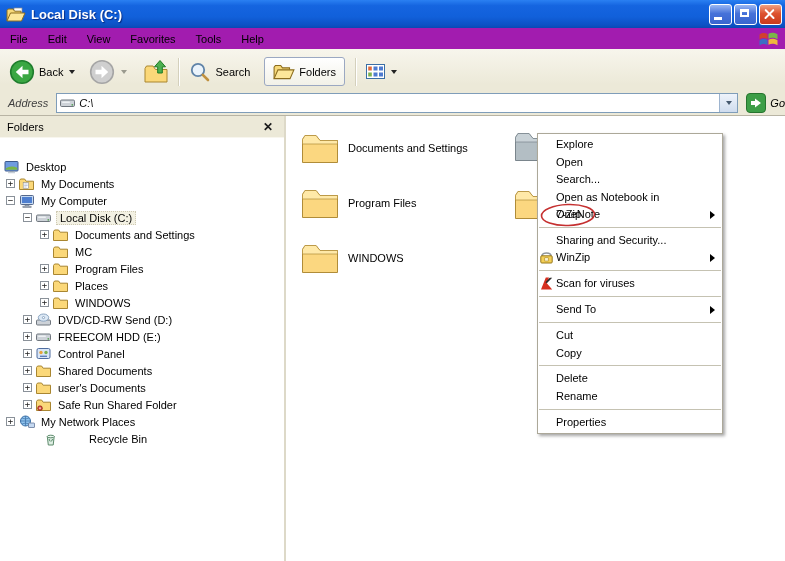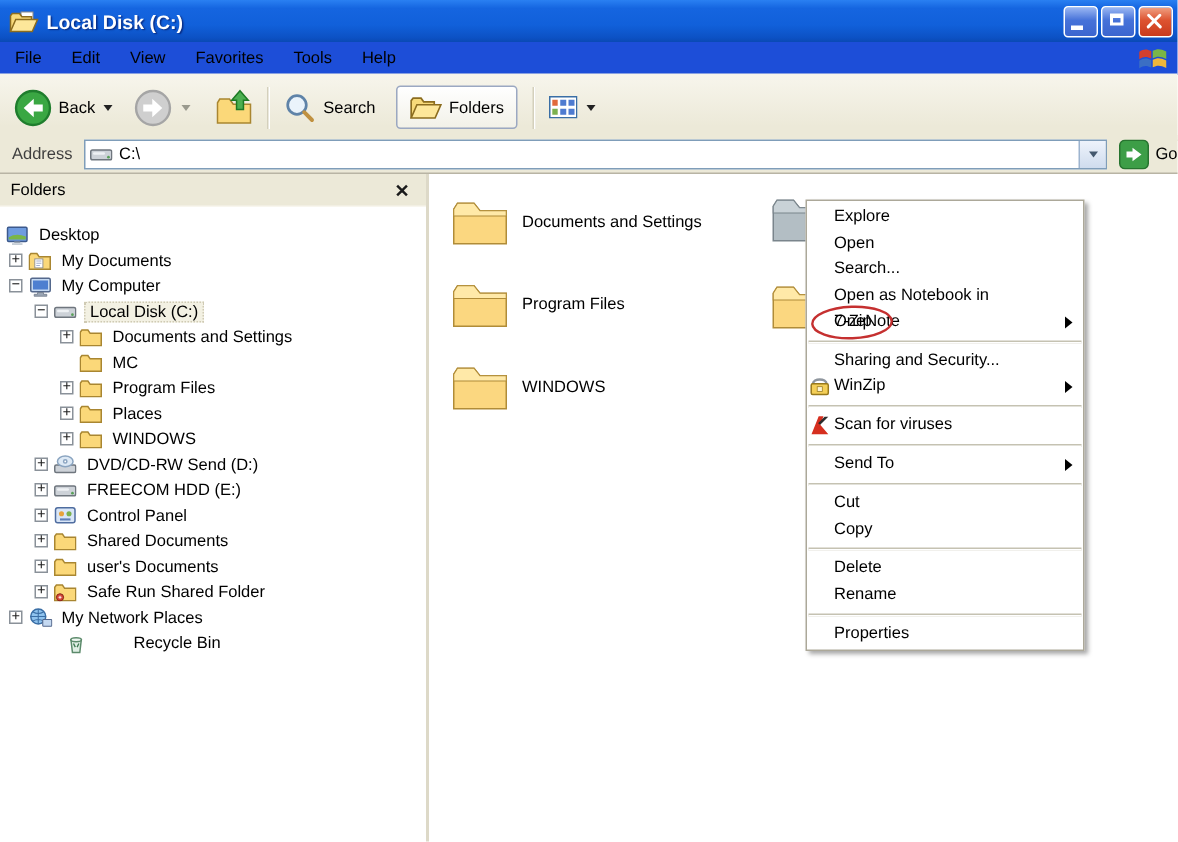--- a/index.html
+++ b/index.html
@@ -19,21 +19,21 @@
   .winbtns{position:absolute;right:3px;top:4px;display:flex;gap:2px;}
   .wbtn{width:21px;height:19px;border:1px solid #fff;border-radius:3px;position:relative;
     background:linear-gradient(180deg,#9ab7f3 0%,#4672d9 45%,#3a65cf 100%);}
   .wbtn.close{background:linear-gradient(180deg,#f0a082 0%,#dd5330 45%,#c93a1d 100%);}
   .wbtn.min::after{content:"";position:absolute;left:4px;bottom:4px;width:8px;height:3px;background:#fff;}
   .wbtn.max::after{content:"";position:absolute;left:5px;top:4px;width:9px;height:8px;border:2px solid #fff;border-top-width:3px;box-sizing:border-box;}
   .wbtn.close::before,.wbtn.close::after{content:"";position:absolute;left:3px;top:8px;width:13px;height:2.4px;background:#fff;border-radius:1px;}
   .wbtn.close::before{transform:rotate(45deg);} .wbtn.close::after{transform:rotate(-45deg);}
   
   .menubar{
-    position:absolute;left:0;top:28px;width:785px;height:22px;background:#1d4ed8;
+    position:absolute;left:0;top:28px;width:785px;height:22px;background:#a21caf;
     display:flex;align-items:center;border-bottom:1px solid #f6f4ea;box-sizing:border-box;
   }
   .menubar .mbi{padding:3px 10px;}
   .menubar .winlogo{position:absolute;right:4px;top:1px;width:24px;height:20px;}
   
   .toolbar{
     position:absolute;left:0;top:50px;width:785px;height:44px;
     background:linear-gradient(180deg,#f7f5ec 0%,#ece9d8 80%);
     border-bottom:1px solid #d8d4c0;box-sizing:border-box;
     display:flex;align-items:center;
@@ -43,41 +43,41 @@
   .ddarrow{width:0;height:0;border-left:3.5px solid transparent;border-right:3.5px solid transparent;border-top:4px solid #222;margin-left:2px;}
   .ddarrow.dis{border-top-color:#9a9a8e;}
   .tsep{width:1px;height:28px;background:#d4d0bc;border-right:1px solid #fff;margin:0 5px;}
   .folders-btn{
     background:linear-gradient(180deg,#ffffff,#f2f1e8);border:1px solid #9ba8c2;border-radius:3px;
     height:29px;box-sizing:border-box;padding:0 8px;
   }
   
   .addressbar{
     position:absolute;left:0;top:90px;width:785px;height:26px;background:#ece9d8;
-    border-bottom:1px solid #b8b4a4;box-sizing:border-box;display:flex;align-items:center;
+    border-bottom:1px solid #b8b4a4;box-sizing:border-box;display:flex;align-items:center;font-style:italic;
   }
   .addressbar .alabel{color:#3f3f3f;margin:0 8px 0 8px;}
   .acombo{
     flex:0 0 auto;width:682px;height:20px;background:#fff;border:1px solid #7f9db9;
     display:flex;align-items:center;box-sizing:border-box;
   }
   .acombo .aicon{margin:0 4px 0 3px;}
   .acombo .aval{flex:1;}
   .adrop{width:17px;height:18px;background:linear-gradient(180deg,#eef3fb,#cfdcee);border-left:1px solid #9db4cf;
     display:flex;align-items:center;justify-content:center;}
   .adrop .ddarrow{border-top-color:#44586e;margin:0;}
   .gobtn{display:flex;align-items:center;gap:4px;margin-left:8px;}
   
   .bodyarea{position:absolute;left:0;top:116px;width:785px;height:445px;background:#fff;}
   .fpanel{position:absolute;left:0;top:0;width:286px;height:445px;background:#fff;border-right:2px solid #ddd9c8;box-sizing:border-box;}
   .fheader{height:22px;background:#ece9d8;border-bottom:1px solid #f8f6ee;display:flex;align-items:center;box-sizing:border-box;}
   .fheader .ftitle{margin-left:7px;}
   .fclose{margin-left:auto;margin-right:8px;width:16px;height:16px;display:flex;align-items:center;justify-content:center;
     font-size:12px;font-weight:bold;color:#1a1a1a;}
-  .tree{padding-top:10px;}
+  .tree{padding-top:20px;}
   .trow{height:17px;display:flex;align-items:center;white-space:nowrap;}
   .tgl{flex:0 0 auto;width:9px;height:9px;border:1px solid #8a9199;background:#fff;box-sizing:border-box;
     font-size:9px;line-height:6px;text-align:center;margin-right:4px;color:#222;font-family:"DejaVu Sans Mono",monospace;}
   .tgl.empty{border:none;background:transparent;}
   .ticon{flex:0 0 auto;width:16px;height:14px;margin-right:4px;display:flex;align-items:center;}
   .tlabel{padding:0 2px;}
   .trow.sel .tlabel{background:#f3f1e3;border:1px dotted #cfcab4;padding:0 3px;}
   
   .content{position:absolute;left:288px;top:0;width:497px;height:445px;}
   .tile{position:absolute;display:flex;align-items:center;height:40px;}

